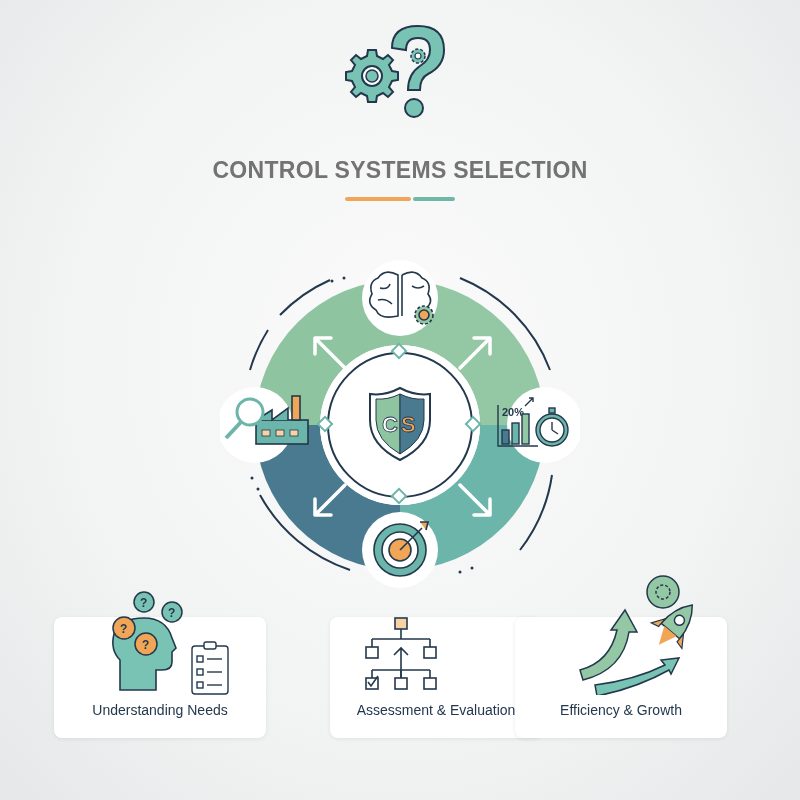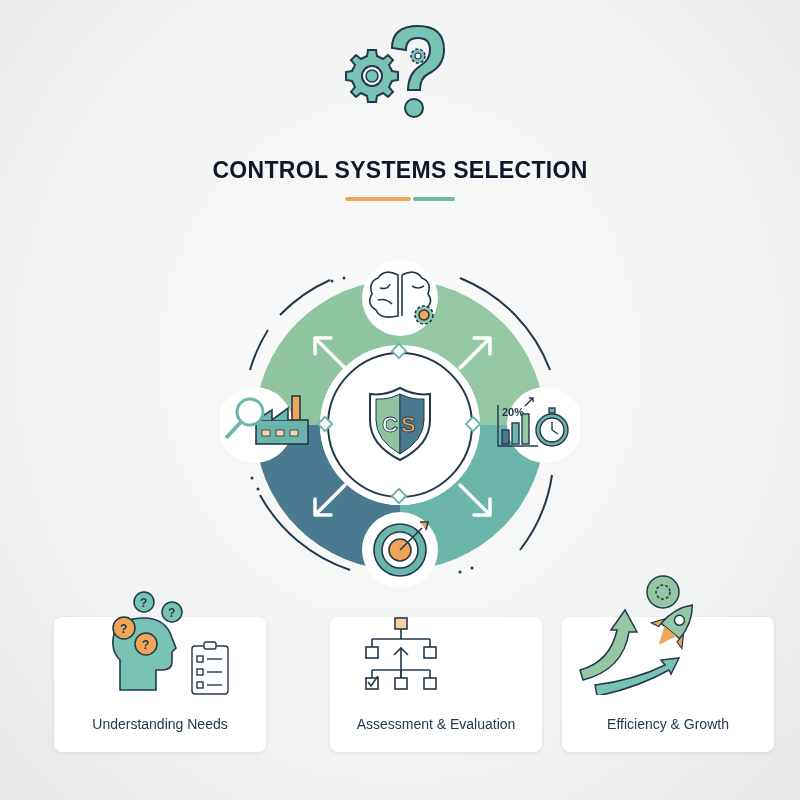--- a/index.html
+++ b/index.html
@@ -1,26 +1,26 @@
 <!DOCTYPE html>
 <html><head>
 <meta charset="utf-8">
 <style>
   html,body{margin:0;padding:0;}
   body{width:800px;height:800px;overflow:hidden;
     background:radial-gradient(ellipse at 50% 45%, #fbfbfb 0%, #f2f3f3 60%, #e6e7e8 100%);
     font-family:"Liberation Sans", sans-serif;position:relative;}
   .top-icon{position:absolute;left:340px;top:18px;width:120px;height:110px;}
   .title{position:absolute;left:0;right:0;top:157px;text-align:center;
-    font-size:23px;font-weight:bold;color:#0f172a;letter-spacing:0.3px;}
+    font-size:23px;font-weight:bold;color:#737373;letter-spacing:0.3px;}
   .underline{position:absolute;top:197px;left:345px;height:4px;width:110px;display:flex;gap:2px;}
   .underline .u1{width:66px;background:#f0a656;border-radius:2px;}
   .underline .u2{width:42px;background:#6fb7a6;border-radius:2px;}
   .cycle{position:absolute;left:220px;top:260px;width:360px;height:330px;}
-  .card{position:absolute;top:617px;width:212px;height:135px;background:#ffffff;
+  .card{position:absolute;top:617px;width:212px;height:121px;background:#ffffff;
     border-radius:8px;box-shadow:0 1px 4px rgba(0,0,0,0.08);}
   .card .label{position:absolute;left:0;right:0;bottom:20px;text-align:center;
     font-size:14px;color:#23384d;}
   .card-icon{position:absolute;}
 </style>
 </head>
 <body>
 
 <svg class="top-icon" viewBox="0 0 120 110">
   <path d="M52 30 Q52 8 78 8 Q104 8 104 32 Q104 48 88 56 Q80 60 80 72 L68 72 Q68 56 80 48 Q90 42 90 32 Q90 20 78 20 Q66 20 66 32 Z" fill="#79c3b5" stroke="#23384d" stroke-width="2"></path>
@@ -177,21 +177,21 @@
     <rect x="64" y="32" width="12" height="11"></rect>
     <path d="M41 70 L41 33 M34 40 L41 33 L48 40" fill="none"></path>
     <path d="M12 55 L70 55 M12 55 L12 63 M41 55 L41 63 M70 55 L70 63" fill="none"></path>
     <rect x="6" y="63" width="12" height="11"></rect>
     <path d="M8 67 L11 71 L18 61" fill="none"></path>
     <rect x="35" y="63" width="12" height="11"></rect>
     <rect x="64" y="63" width="12" height="11"></rect>
   </g>
 </svg>
 
-<div class="card" style="left:562px;">
+<div class="card" style="left:515px;">
   <div class="label">Efficiency &amp; Growth</div>
 </div>
 <svg class="card-icon" style="left:575px;top:570px;width:130px;height:125px;" viewBox="0 0 130 125">
   <path d="M5 100 Q35 92 42 60 L36 60 L50 40 L62 62 L54 62 Q48 100 8 110 Z" fill="#94c8a4" stroke="#23384d" stroke-width="1.5"></path>
   <path d="M20 115 Q60 110 90 95 L86 90 L104 88 L96 104 L94 100 Q62 118 22 126 Z" fill="#79c3b5" stroke="#23384d" stroke-width="1.5"></path>
   <circle cx="88" cy="22" r="16" fill="#94c8a4" stroke="#23384d" stroke-width="1.5"></circle>
   <circle cx="88" cy="22" r="7" fill="none" stroke="#23384d" stroke-width="1.5" stroke-dasharray="3 2"></circle>
   <g transform="rotate(40 98 58)">
     <path d="M98 28 Q110 42 110 62 L86 62 Q86 42 98 28 Z" fill="#94c8a4" stroke="#23384d" stroke-width="1.5"></path>
     <circle cx="98" cy="48" r="5" fill="#fff" stroke="#23384d" stroke-width="1.5"></circle>

